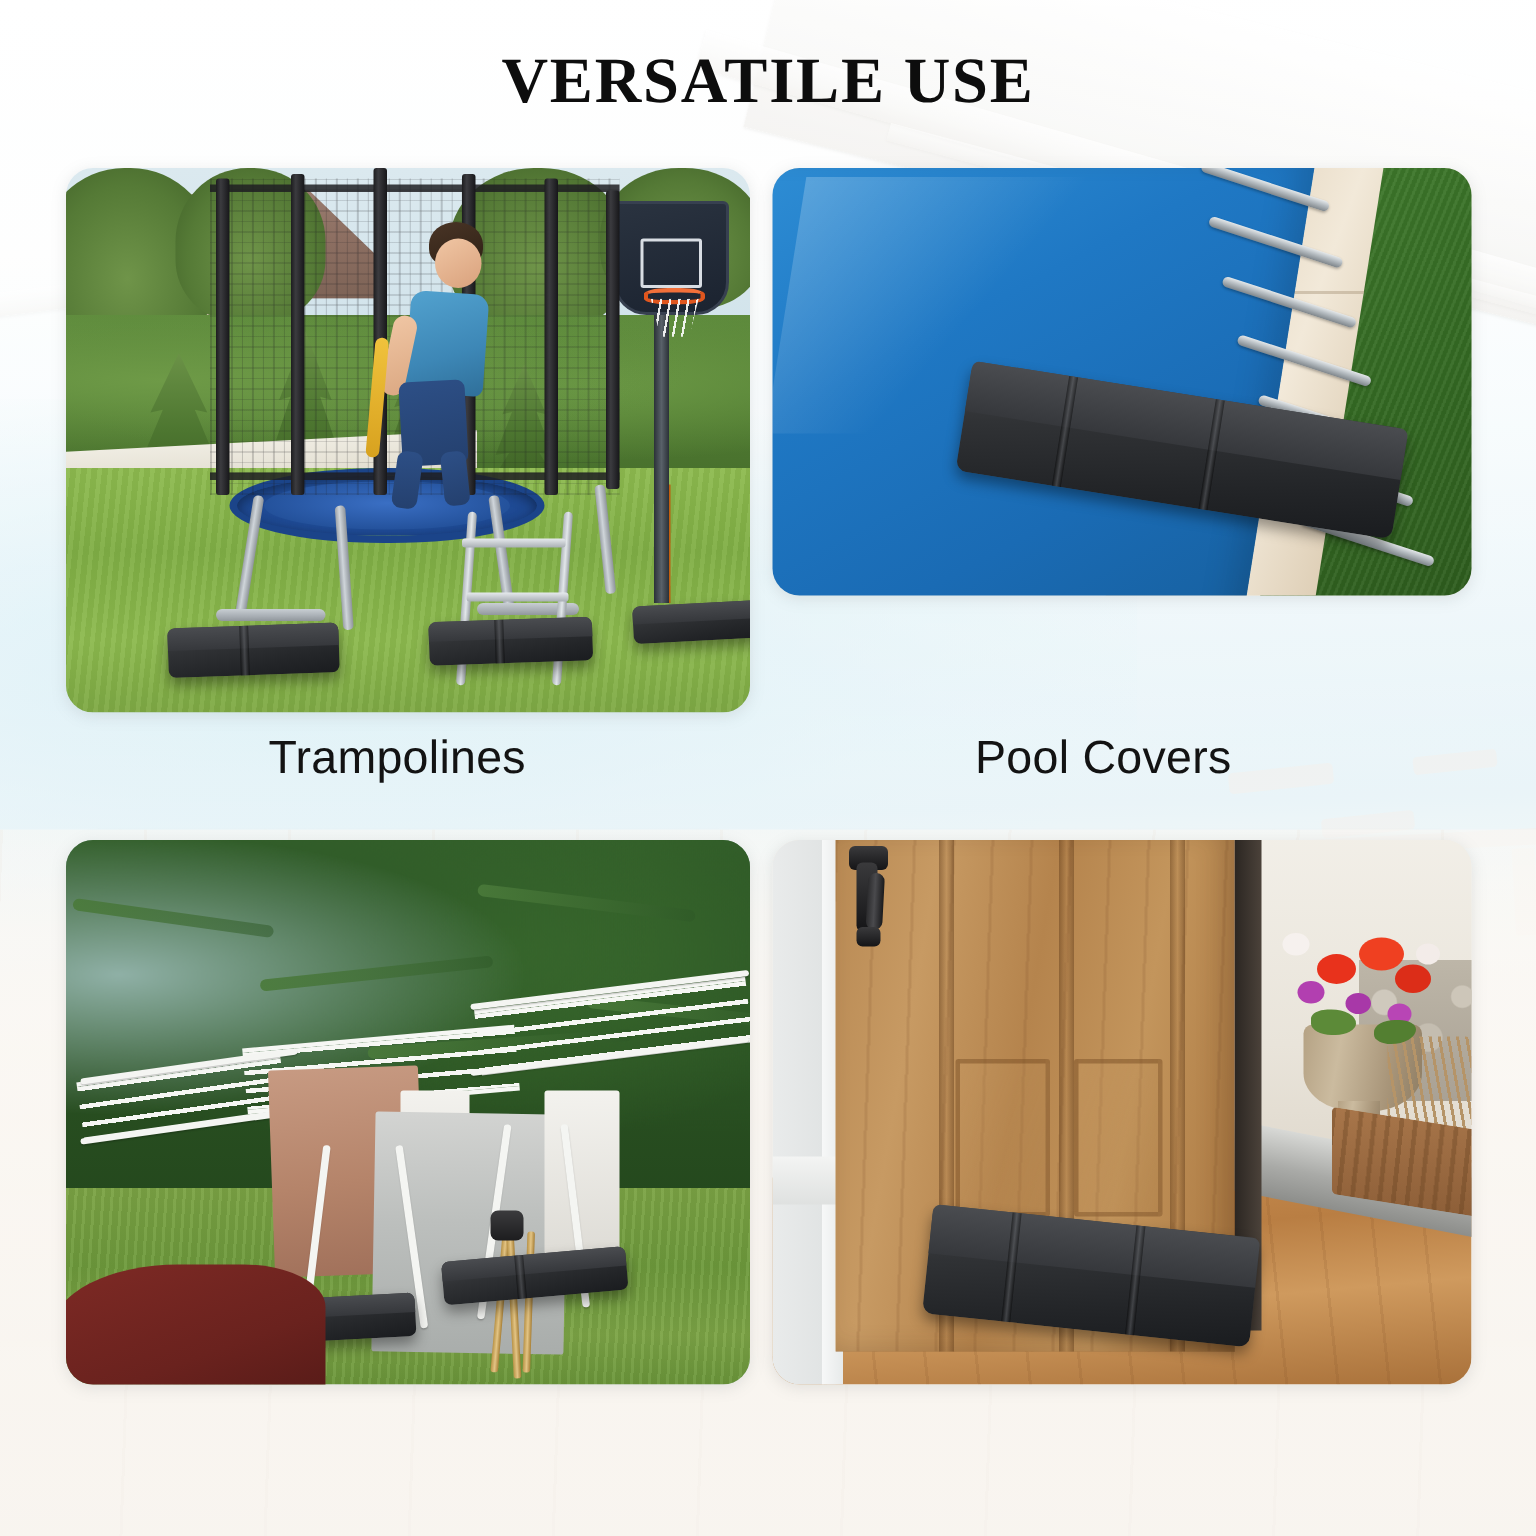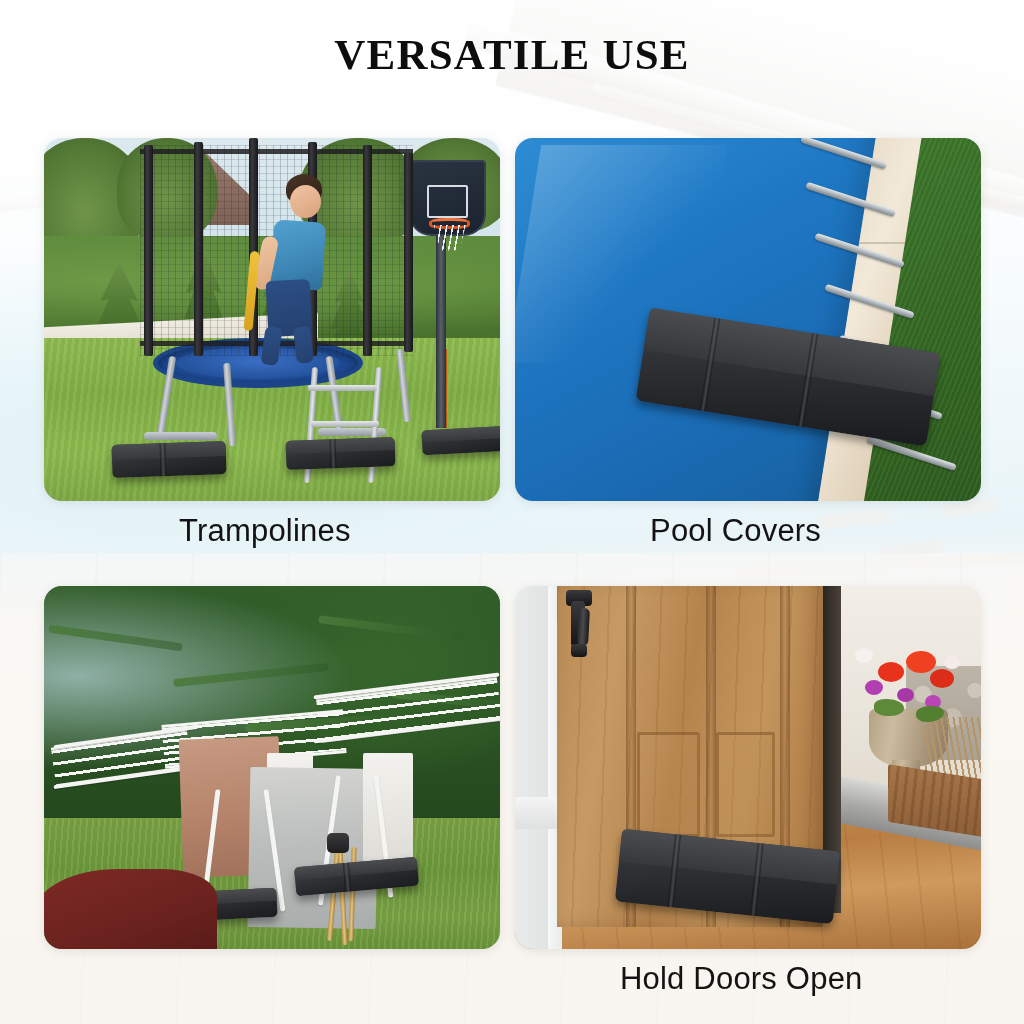--- a/index.html
+++ b/index.html
@@ -53,23 +53,23 @@
   .title {
     position:absolute; left:0; top:30px; width:100%;
     text-align:center; z-index:6;
     font-family:"Liberation Serif", "DejaVu Serif", serif;
     font-size:43px; font-weight:700; letter-spacing:1.2px;
     color:#0d0d0d;
   }
 
   
   .grid { position:absolute; left:0; top:0; width:1024px; height:1024px; z-index:4; }
-  .cell { position:absolute;margin-top:26px; }
+  .cell { position:absolute; }
   .cell-tl { left:44px;  top:112px; width:456px; height:363px; }
-  .cell-tr { left:515px; top:112px; width:466px; height:363px; }
+  .cell-tr { left:515px; top:112px; width:466px; height:285px; }
   .cell-bl { left:44px;  top:560px; width:456px; height:363px; }
   .cell-br { left:515px; top:560px; width:466px; height:363px; }
 
   .photo {
     position:absolute; inset:0;
     border-radius:18px; overflow:hidden;
     box-shadow:0 2px 10px rgba(120,125,130,.18);
   }
   .cap {
     position:absolute; left:0; width:100%; top:375px;
@@ -620,16 +620,15 @@
       <div class="p4-handle-plate" style="left:12%; top:4%; width:14px; height:46px;"></div>
       <div class="p4-handle-grip" style="left:13.5%; top:6%; width:11px; height:38px; transform:rotate(3deg);"></div>
       <div class="p4-handle-plate" style="left:12%; top:16%; width:16px; height:13px;"></div>
 
       <div class="layer wedge" style="left:22%; top:70%; width:47%; height:20%; transform:rotate(6deg); border-radius:7px;">
         <div class="wedge-top"></div>
         <div class="wedge-seam" style="left:24%"></div>
         <div class="wedge-seam" style="left:62%"></div>
       </div>
     </div>
-    <div class="cap">Hold Doors Open</div>
   </div>
 
 </div>
 
 </body></html>

